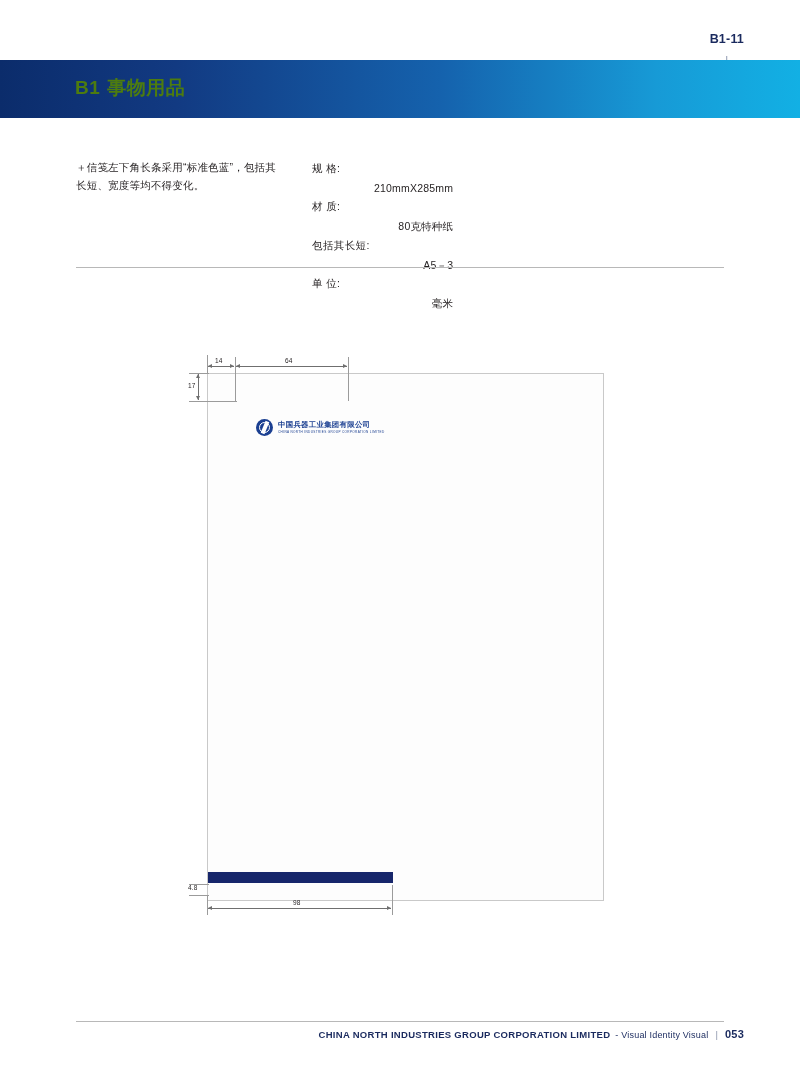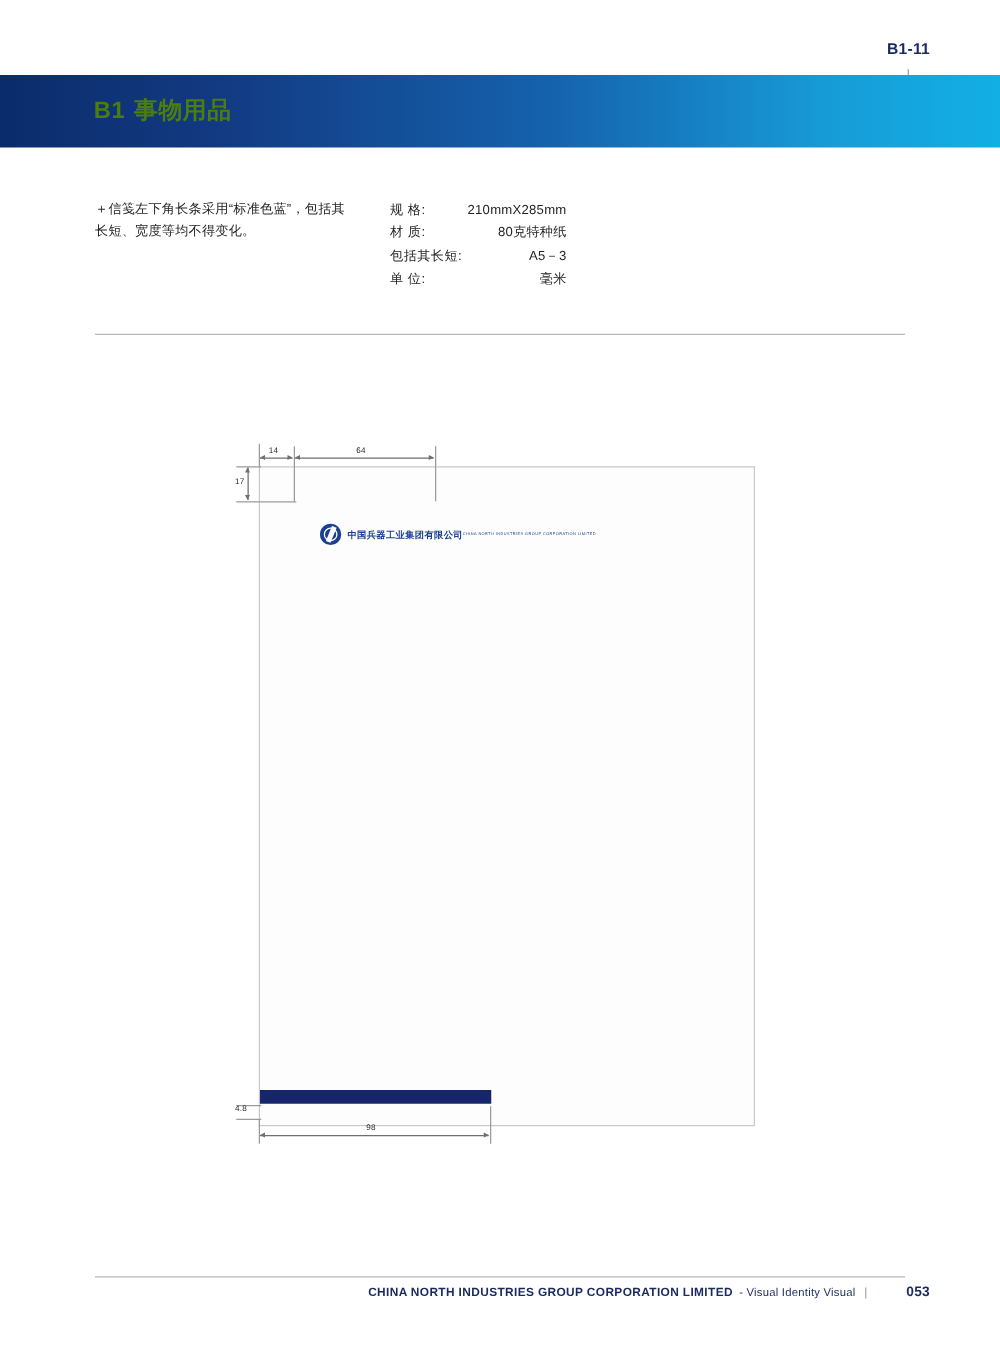--- a/index.html
+++ b/index.html
@@ -90,20 +90,21 @@
     display: flex;
     white-space: nowrap;
     justify-content: space-between;
   }
   .specs-label {
     width: 62px;
     letter-spacing: 0.4px;
   }
   .specs-value {
     letter-spacing: 0.2px;
+    margin-top: 20px;
   }
 
   
   .divider {
     position: absolute;
     left: 76px;
     top: 267px;
     width: 648px;
     height: 1px;
     background: #b8b8b8;
@@ -163,20 +164,21 @@
     position: absolute;
     left: 6.5px;
     top: 2px;
     width: 4px;
     height: 13px;
     background: #ffffff;
     transform: rotate(22deg);
   }
   .logo-text {
     display: flex;
+    flex-direction: column;
     justify-content: center;
     line-height: 1;
   }
   .logo-cn {
     font-size: 7.4px;
     font-weight: bold;
     color: #1b3f91;
     letter-spacing: 0.3px;
     white-space: nowrap;
   }
@@ -288,21 +290,20 @@
     color: #1a2a5e;
   }
   .footer-sep {
     color: #8e97ad;
     margin: 0 2px;
   }
   .footer-page {
     font-weight: bold;
     font-size: 11px;
     color: #1a2a5e;
-    margin-left: 24px;
   }
 </style>
 </head>
 <body>
 
 <div class="top-marker">
   <span>B1-11</span>
   <span class="sep">|</span>
   <span class="cn">信笺</span>
 </div>

